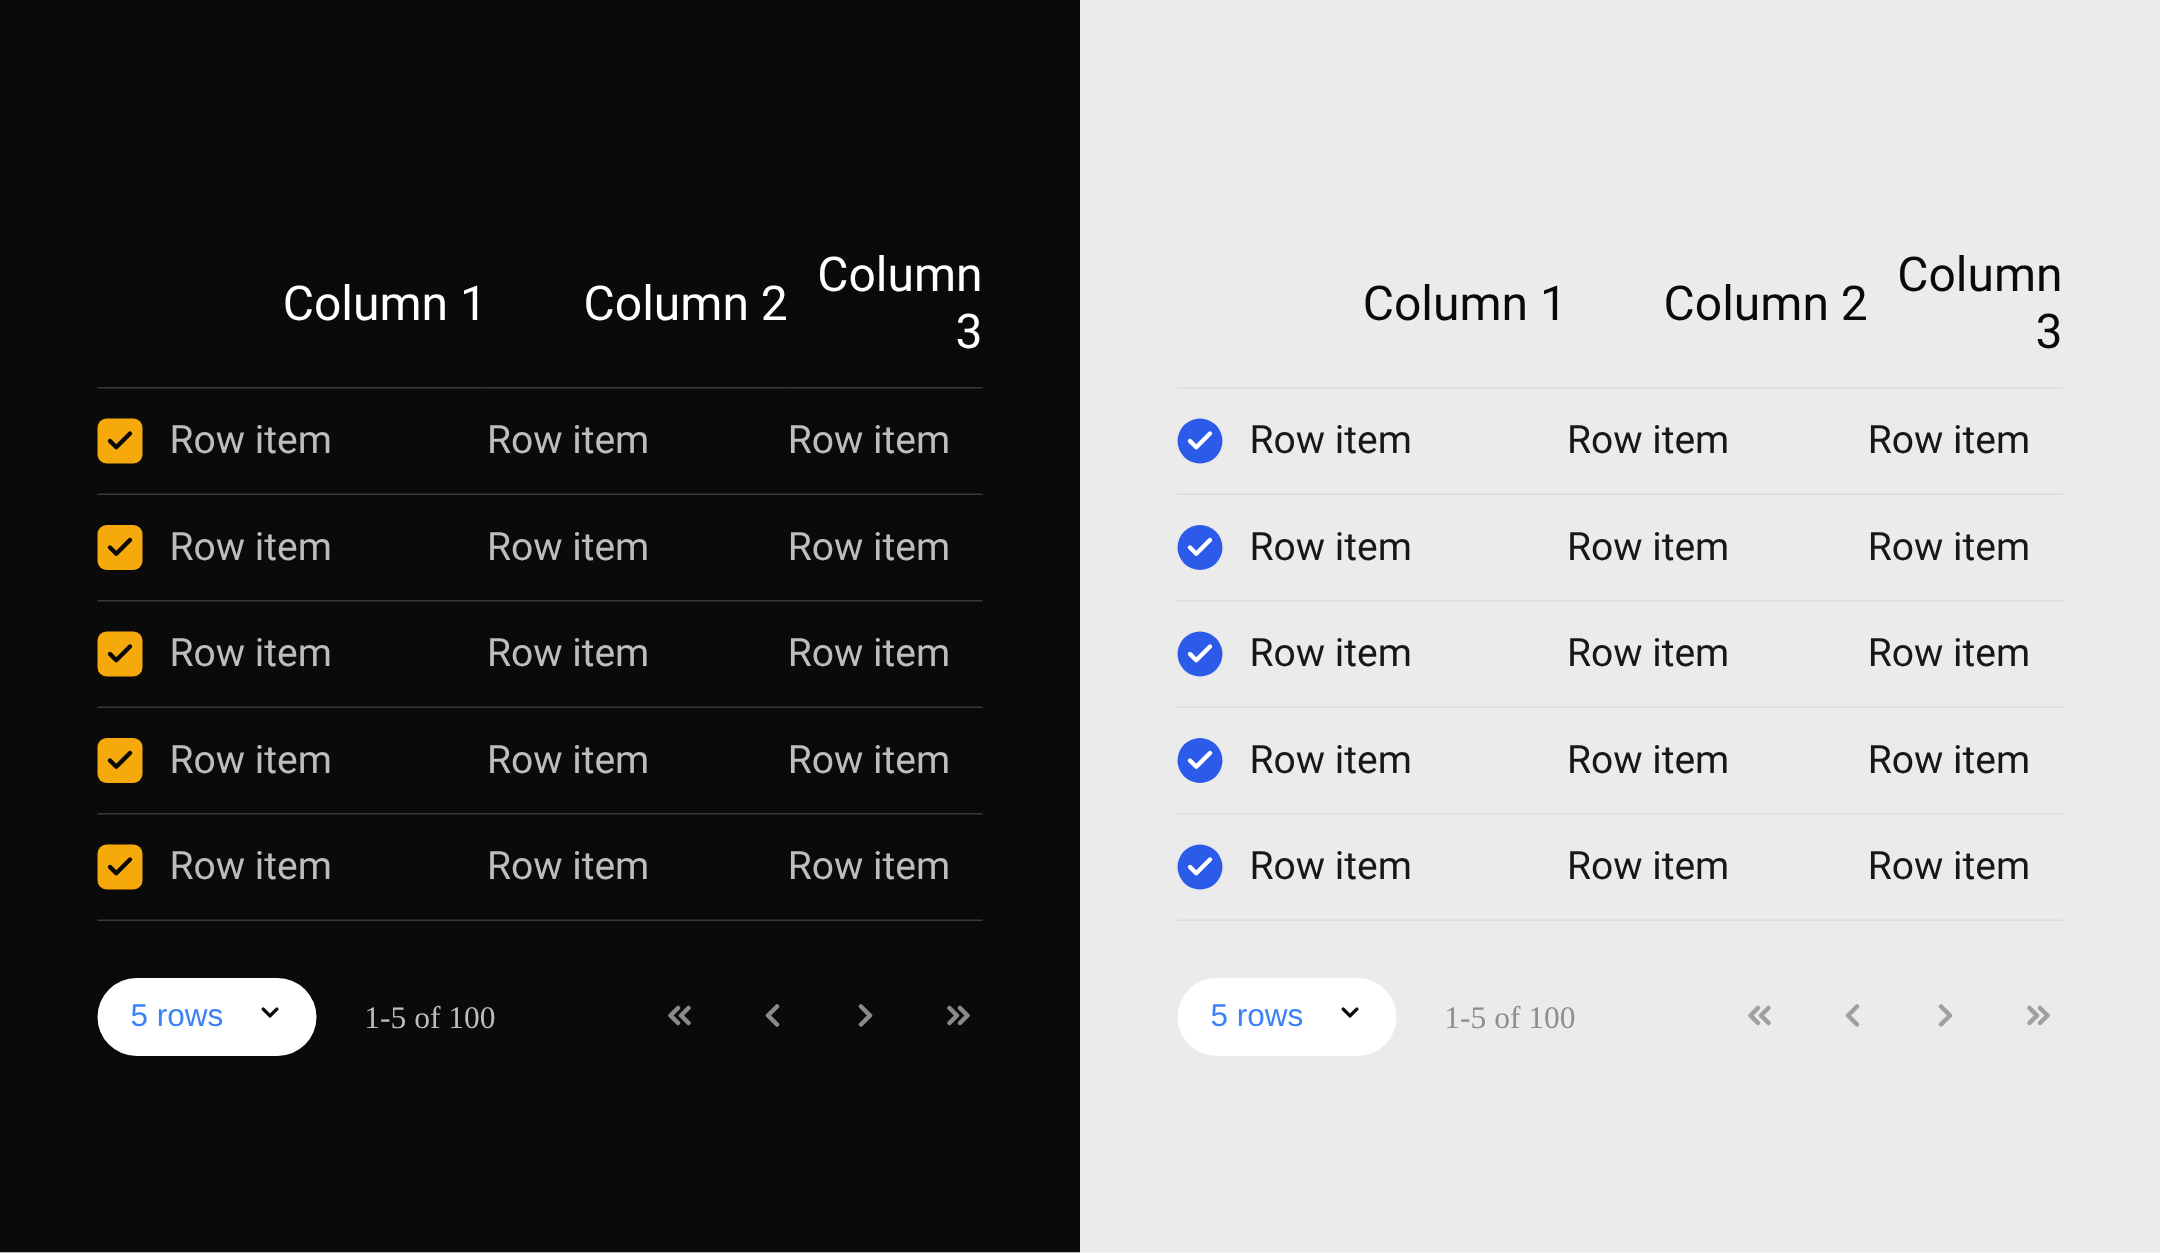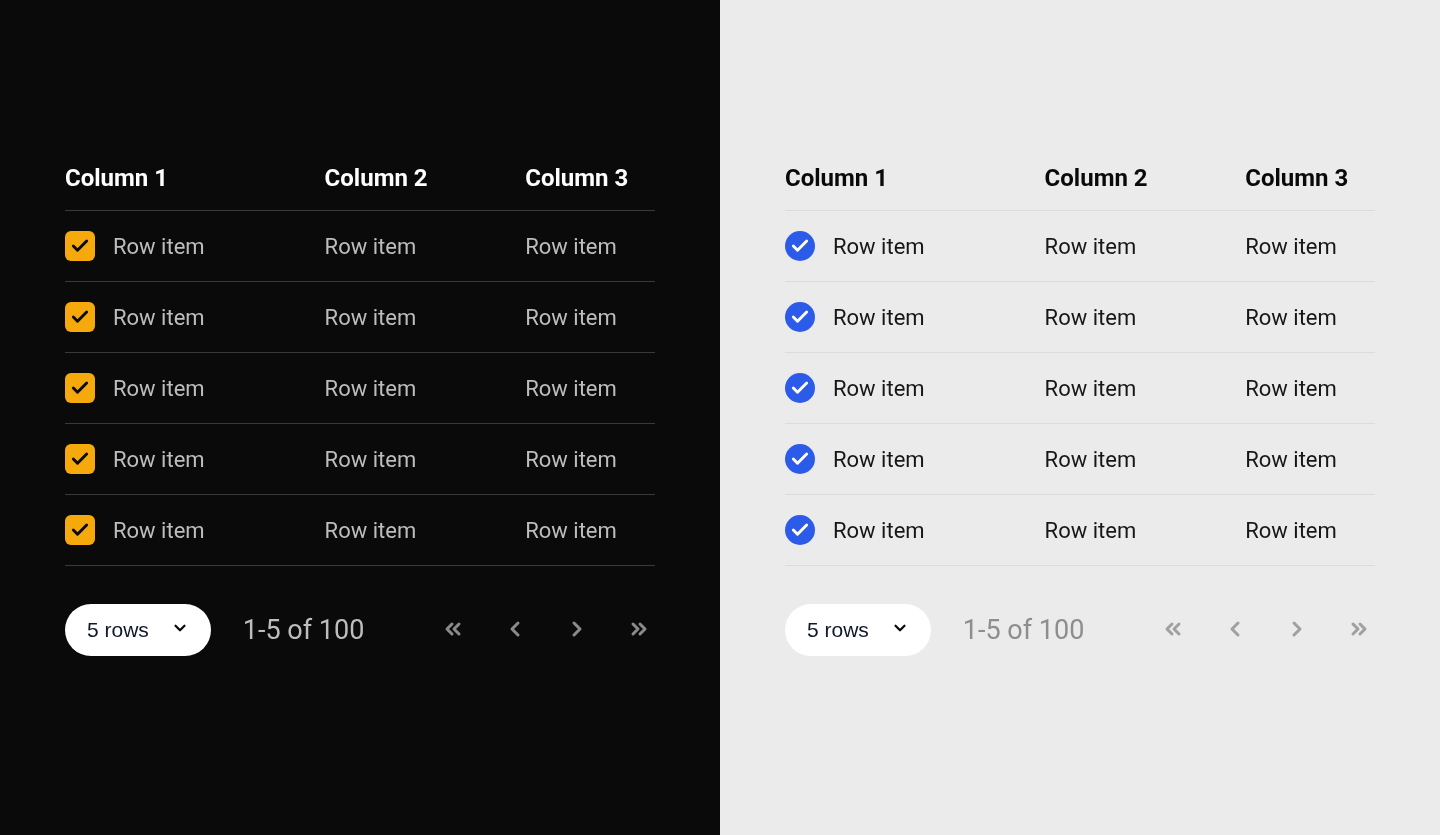--- a/index.html
+++ b/index.html
@@ -2,40 +2,40 @@
 <html><head>
 <meta charset="utf-8">
 <style>
   * { box-sizing: border-box; margin: 0; padding: 0; }
   html, body { width: 1440px; height: 835px; font-family: -apple-system, BlinkMacSystemFont, "Segoe UI", Roboto, "Helvetica Neue", Arial, sans-serif; }
   body { display: flex; }
   .panel { width: 720px; height: 835px; padding: 150px 65px 0 65px; }
   .panel.dark { background: #0a0a0a; }
   .panel.light { background: #ebebeb; }
   table { width: 100%; border-collapse: collapse; }
-  th { text-align: left; font-weight: 700; font-size: 24px; padding: 14px 0 18px 0; }
-  td { font-size: 22px; padding: 20px 0; vertical-align: middle; }
+  th { text-align: right; font-weight: 400; font-size: 32px; padding: 14px 0 18px 0; }
+  td { font-size: 26px; padding: 20px 0; vertical-align: middle; }
   .dark th { color: #ffffff; border-bottom: 1px solid #3a3a3a; }
   .dark td { color: #bdbdbd; border-bottom: 1px solid #3a3a3a; }
   .light th { color: #0a0a0a; border-bottom: 1px solid #dcdcdc; }
   .light td { color: #171717; border-bottom: 1px solid #dcdcdc; }
   .col1 { width: 44%; }
   .col2 { width: 34%; }
   .col3 { width: 22%; margin-left: 46px; }
   .cell1 { display: flex; align-items: center; gap: 18px; }
   .cb { width: 30px; height: 30px; display: flex; align-items: center; justify-content: center; flex-shrink: 0; }
   .cb.square { background: #f5a90a; border-radius: 6px; }
   .cb.circle { background: #2d5be9; border-radius: 50%; }
   .cb svg { width: 20px; height: 20px; display: block; }
   .cb.square svg { stroke: #0a0a0a; }
   .cb.circle svg { stroke: #ffffff; }
   .pager { display: flex; align-items: center; margin-top: 38px; gap: 32px; }
-  .rows-select { background: #ffffff; color: #0f172a; border: none; border-radius: 26px; padding: 14px 22px; font-size: 21px; font-weight: 500; display: flex; align-items: center; gap: 22px; cursor: pointer; }
+  .rows-select { background: #ffffff; color: #3b82f6; border: none; border-radius: 26px; padding: 14px 22px; font-size: 21px; font-weight: 500; display: flex; align-items: center; gap: 22px; cursor: pointer; }
   .rows-select svg { width: 18px; height: 18px; stroke: #0a0a0a; }
-  .pager-status { font-size: 27px; }
+  .pager-status { font-size: 21px; font-family: Liberation Serif, serif; }
   .dark .pager-status { color: #bdbdbd; }
   .light .pager-status { color: #8e8e8e; }
   .pager-nav { margin-left: auto; display: flex; align-items: center; gap: 30px; }
   .nav-btn { background: transparent; border: none; cursor: pointer; padding: 4px; display: flex; }
   .nav-btn svg { width: 24px; height: 24px; }
   .dark .nav-btn svg { stroke: #8a8a8a; }
   .light .nav-btn svg { stroke: #a0a0a0; }
 </style>
 </head>
 <body>

